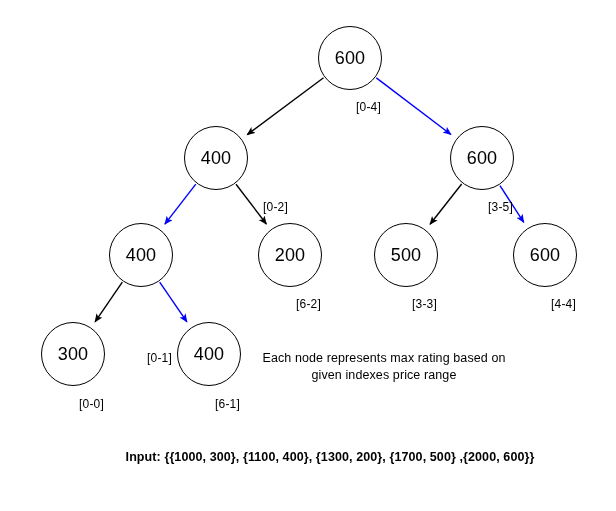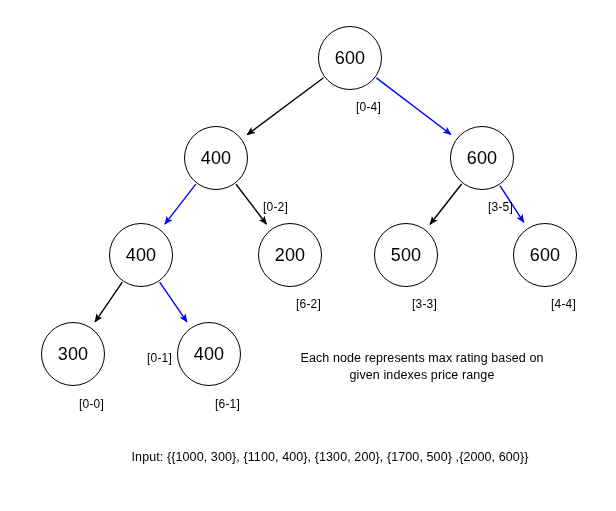--- a/index.html
+++ b/index.html
@@ -131,17 +131,17 @@
       <div class="tree-node" style="left: 41px; top: 322px; width: 64px; height: 64px;">
         <span class="node-value">300</span>
       </div>
       <div class="range-label" style="left: 73px; top: 398px;">[0-0]</div>
       <div class="tree-node" style="left: 177px; top: 322px; width: 64px; height: 64px;">
         <span class="node-value">400</span>
       </div>
       <div class="range-label" style="left: 209px; top: 398px;">[6-1]</div>
     </div>
 
-  <div class="caption" style="left: 384px; top: 350px; width: 250px; margin-left: 38px;">Each node represents max rating based on given indexes price range</div>
+  <div class="caption" style="left: 384px; top: 350px; width: 250px;">Each node represents max rating based on given indexes price range</div>
 
-  <div class="input-line" style="left: 330px; top: 451px;">Input: {{1000, 300}, {1100, 400}, {1300, 200}, {1700, 500} ,{2000, 600}}</div>
+  <div class="input-line" style="left: 330px; top: 451px; font-weight: bold;">Input: {{1000, 300}, {1100, 400}, {1300, 200}, {1700, 500} ,{2000, 600}}</div>
 
 </div>
 
 </body></html>

